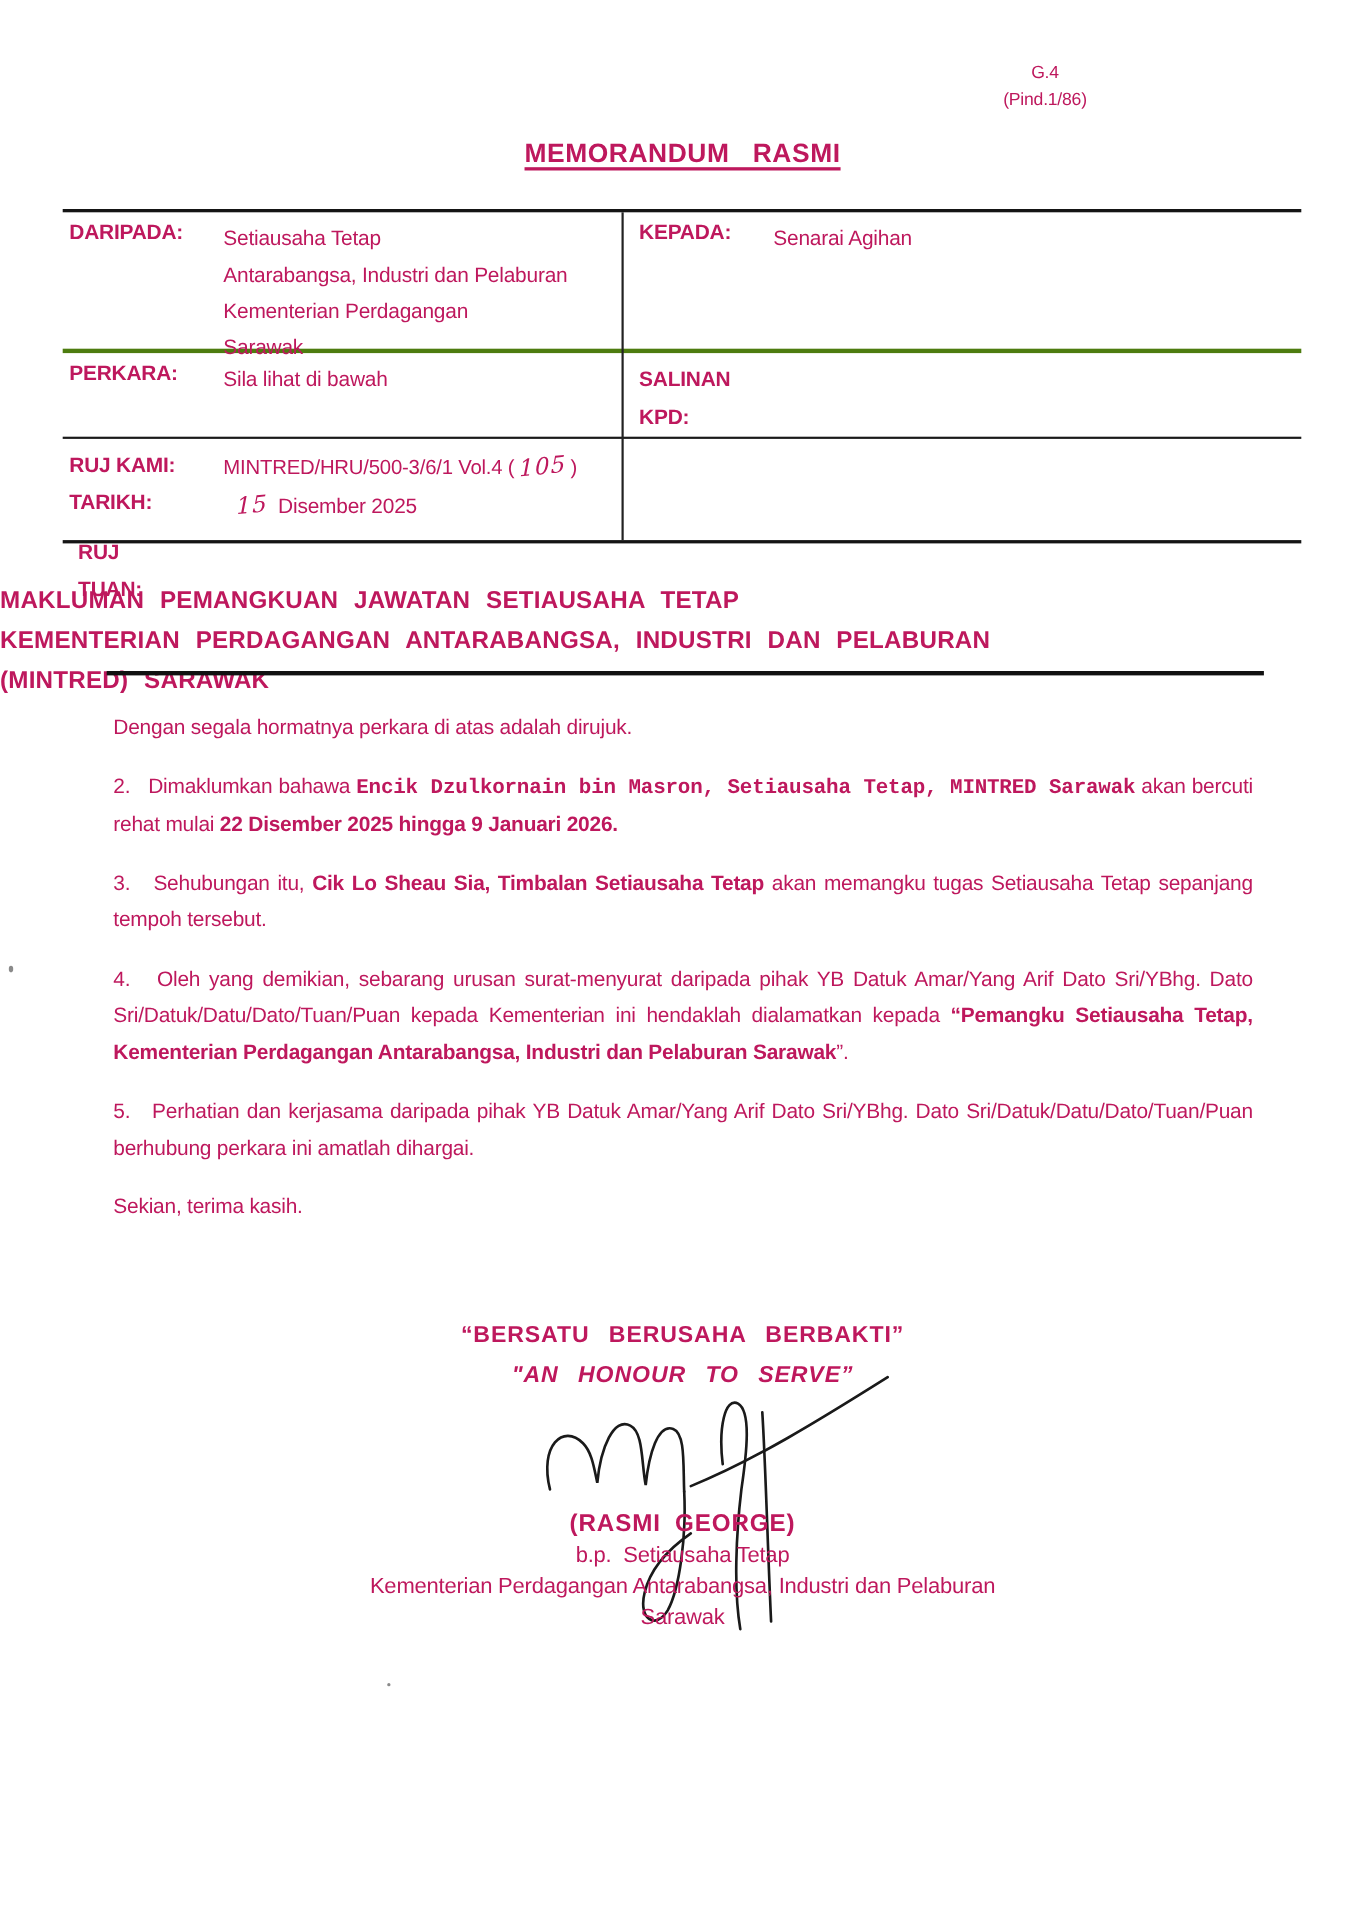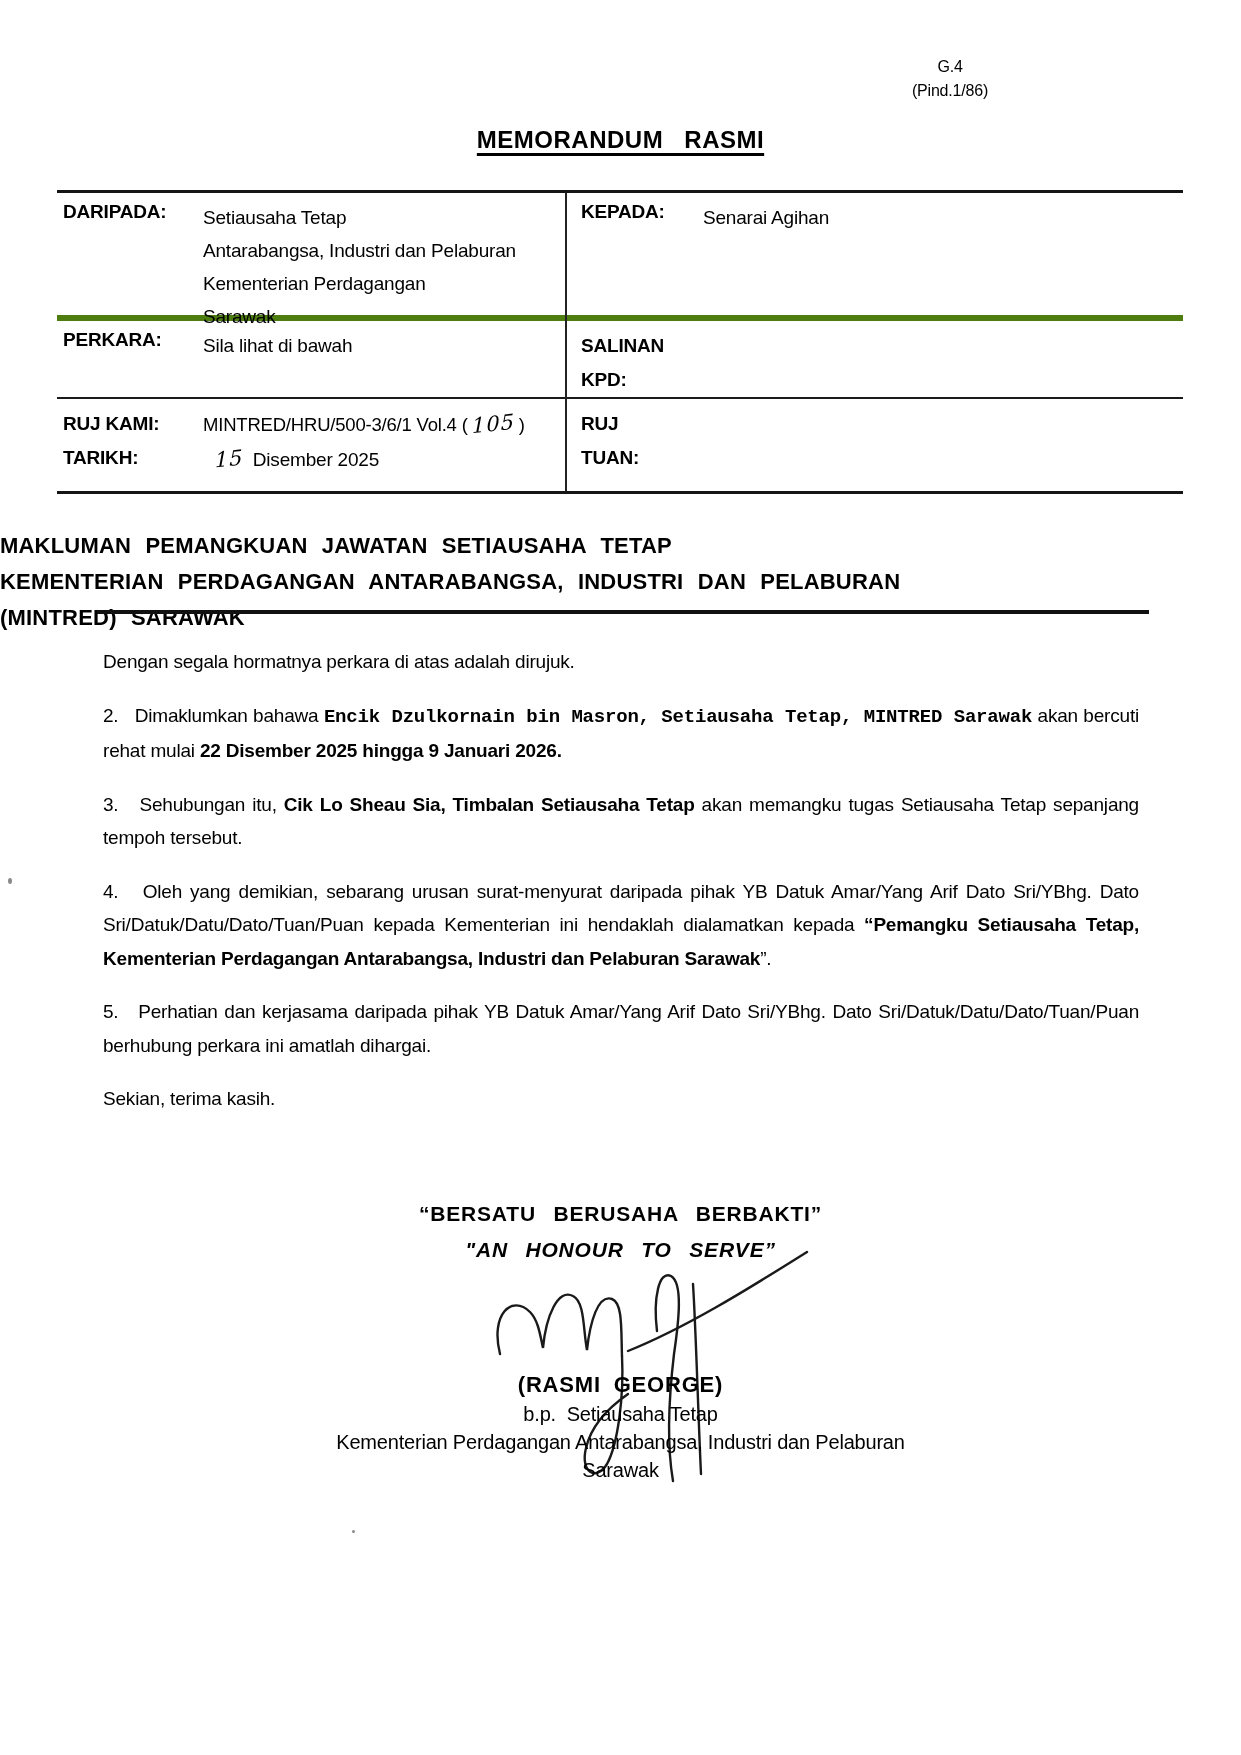--- a/index.html
+++ b/index.html
@@ -1,39 +1,39 @@
 <!DOCTYPE html>
 <html><head>
 <meta charset="utf-8">
 <style>
   html,body{margin:0;padding:0;background:#e8e8e8;}
   .page{
     position:relative;width:1241px;height:1755px;background:#ffffff;
-    font-family:"Liberation Sans",sans-serif;color:#000000;overflow:hidden;
+    font-family:"Liberation Sans",sans-serif;color:#be185d;overflow:hidden;
     letter-spacing:-0.2px;
   }
   .abs{position:absolute;}
   .b{font-weight:700;}
 
   
   .form-ref{top:55px;left:880px;width:140px;text-align:center;font-size:16px;line-height:24px;}
 
   
   .memo-title{top:126px;left:0;width:100%;text-align:center;font-size:24px;font-weight:700;
     word-spacing:14px;letter-spacing:0.5px;}
   .memo-title span{text-decoration:underline;text-decoration-thickness:3px;text-underline-offset:5px;}
 
   
   .memo-table{top:190px;left:57px;width:1126px;height:298px;
     border-top:3px solid #151515;border-bottom:3px solid #151515;font-size:19px;}
   .memo-table .vdiv{position:absolute;left:508px;top:0;height:100%;border-left:2px solid #222;}
   .trow{display:flex;box-sizing:border-box;}
-  .trow1{height:128px;border-bottom:6px solid #4d7c0f;}
+  .trow1{height:128px;border-bottom:4px solid #4d7c0f;}
   .trow2{height:78px;border-bottom:2px solid #1a1a1a;}
-  .trow3{height:84px;}
+  .trow3{height:84px;flex-direction:column;}
   .tcell-l{width:510px;box-sizing:border-box;padding:8px 4px 0 6px;display:flex;}
   .tcell-r{flex:1;box-sizing:border-box;padding:8px 4px 0 14px;display:flex;}
   .tlabel{font-weight:700;width:140px;flex:none;}
   .tlabel-r{font-weight:700;width:122px;flex:none;}
   .tval{line-height:33px;}
   .stack{line-height:34px;}
   .hand{font-family:"DejaVu Serif",serif;font-style:italic;font-size:21px;display:inline-block;
     transform:rotate(-6deg) skewX(-6deg);padding:0 4px;letter-spacing:1px;}
   .nowrap{white-space:nowrap;}
 

